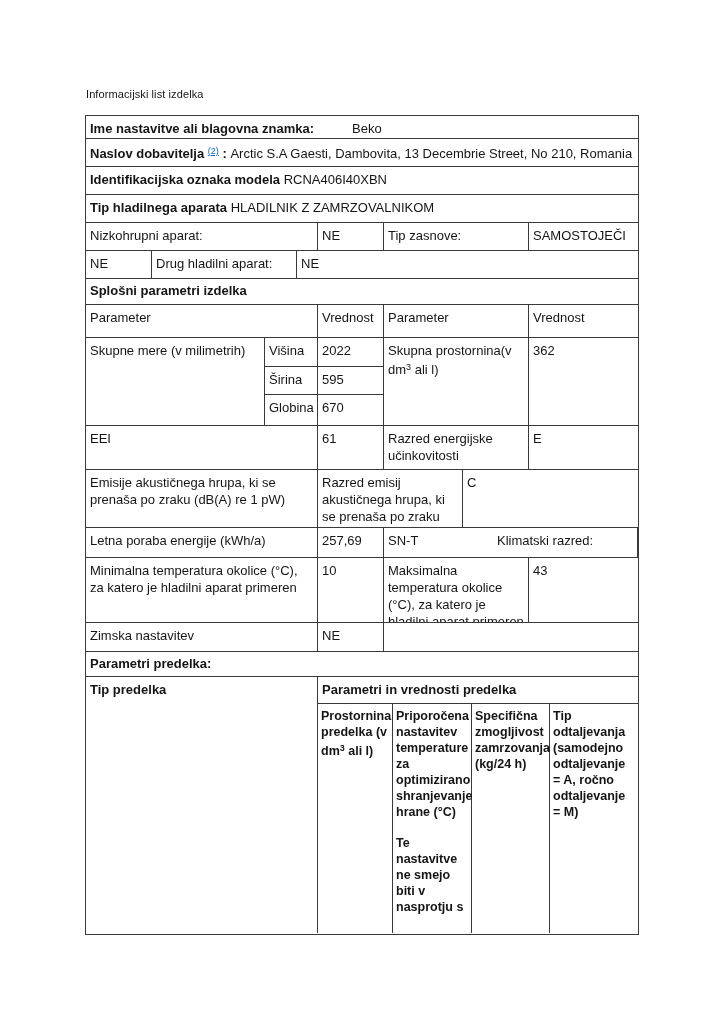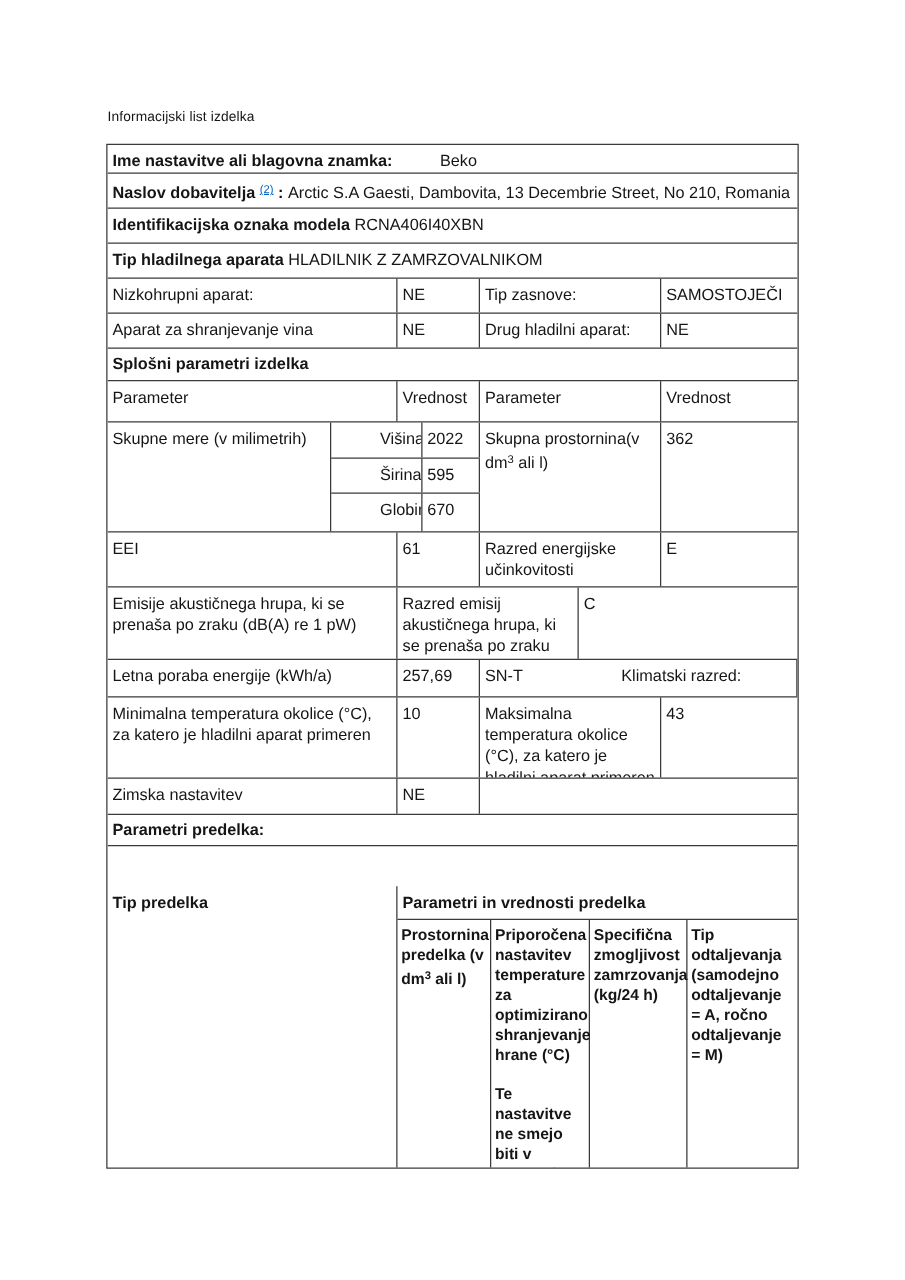--- a/index.html
+++ b/index.html
@@ -18,42 +18,42 @@
   .tbl{
     position:absolute;left:85px;top:115px;
     width:554px;height:820px;
     border:1px solid #3a3a3a;
     box-sizing:border-box;
     background:#fff;
     font-size:13px;line-height:17px;
     overflow:hidden;
   }
   .row{display:flex;border-bottom:1px solid #3a3a3a;box-sizing:border-box;}
-  .row.nobb{border-bottom:none;margin-top:32px;}
+  .row.nobb{border-bottom:none;}
   .cell{box-sizing:border-box;padding:4px 4px 2px 4px;overflow:hidden;}
   .br{border-right:1px solid #3a3a3a;}
   .c1{width:232px;}
   .c2{width:66px;}
   .c3{width:145px;}
   .c4{width:109px;}
   .full{width:552px;}
   .b{font-weight:bold;}
   .h23{height:23px}.h28{height:28px}.h26{height:26px}.h33{height:33px}
   .h88{height:88px}.h44{height:44px}.h58{height:58px}.h30{height:30px}
   .h65{height:65px}.h29{height:29px}.h25{height:25px}.h256{height:256px}
   .indent{display:inline-block;margin-left:38px;}
   sup.link{
     color:#0563c1;text-decoration:underline;
     font-size:9px;vertical-align:4px;cursor:pointer;
   }
   sup.u3{font-size:9px;vertical-align:4px;}
   .subcol{width:119px;display:flex;flex-direction:column;box-sizing:border-box;}
   .subrow{display:flex;height:29px;border-bottom:1px solid #3a3a3a;box-sizing:border-box;}
   .subrow.last{height:30px;border-bottom:none;}
-  .sc-name{width:53px;margin-left:35px;}
+  .sc-name{width:53px;}
   .sc-val{width:66px;}
   .comp-right{width:320px;display:flex;flex-direction:column;box-sizing:border-box;}
   .comp-hdr{height:27px;border-bottom:1px solid #3a3a3a;box-sizing:border-box;}
   .comp-body{display:flex;height:229px;}
   .comp-cell{font-size:12.5px;line-height:16px;font-weight:bold;padding:4px 2px 2px 3px;}
   .w69{width:69px}.w73{width:73px}.w72{width:72px}.w106{width:106px}
   .comp-cell p{margin:0;}
   .comp-cell p + p{margin-top:15px;}
 </style>
 </head>
@@ -80,21 +80,20 @@
   </div>
 
   <div class="row h28">
     <div class="cell c1 br">Nizkohrupni aparat:</div>
     <div class="cell c2 br">NE</div>
     <div class="cell c3 br">Tip zasnove:</div>
     <div class="cell c4">SAMOSTOJEČI</div>
   </div>
 
   <div class="row h28">
-    <div class="cell c1 br">Aparat za shranjevanje vina</div>
     <div class="cell c2 br">NE</div>
     <div class="cell c3 br">Drug hladilni aparat:</div>
     <div class="cell c4">NE</div>
   </div>
 
   <div class="row h26">
     <div class="cell full b" style="padding-top:3px">Splošni parametri izdelka</div>
   </div>
 
   <div class="row h33">

